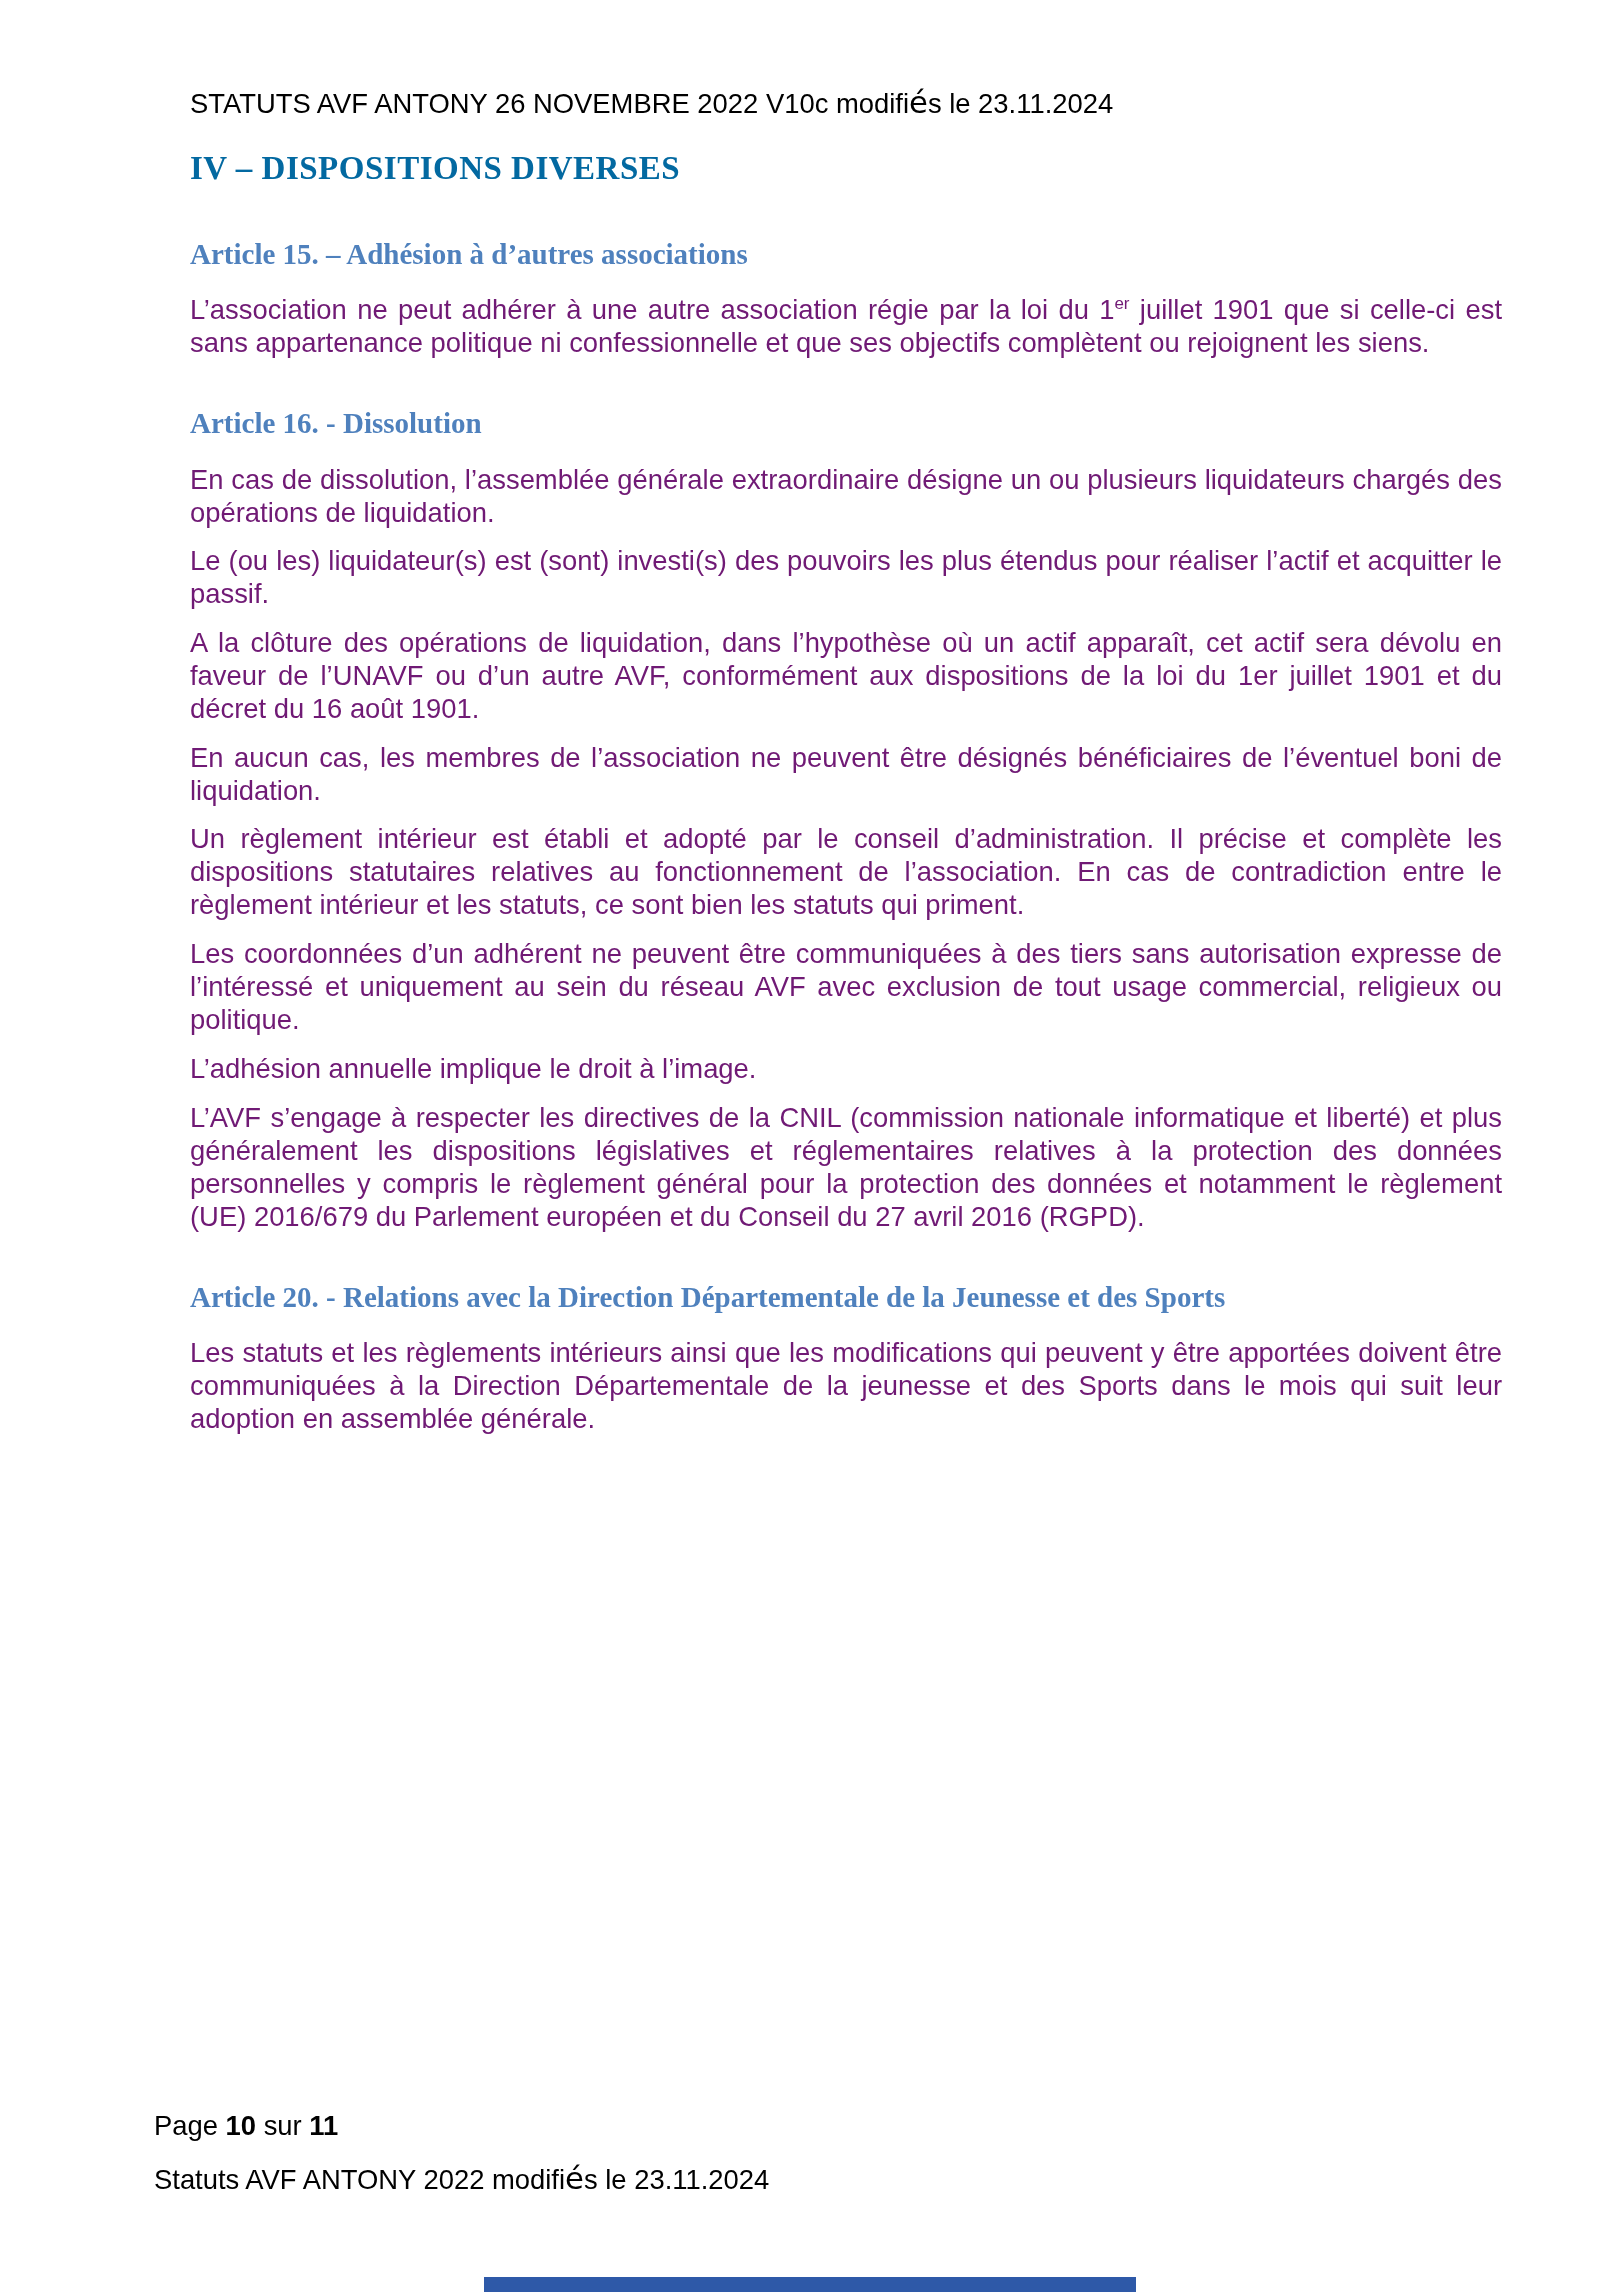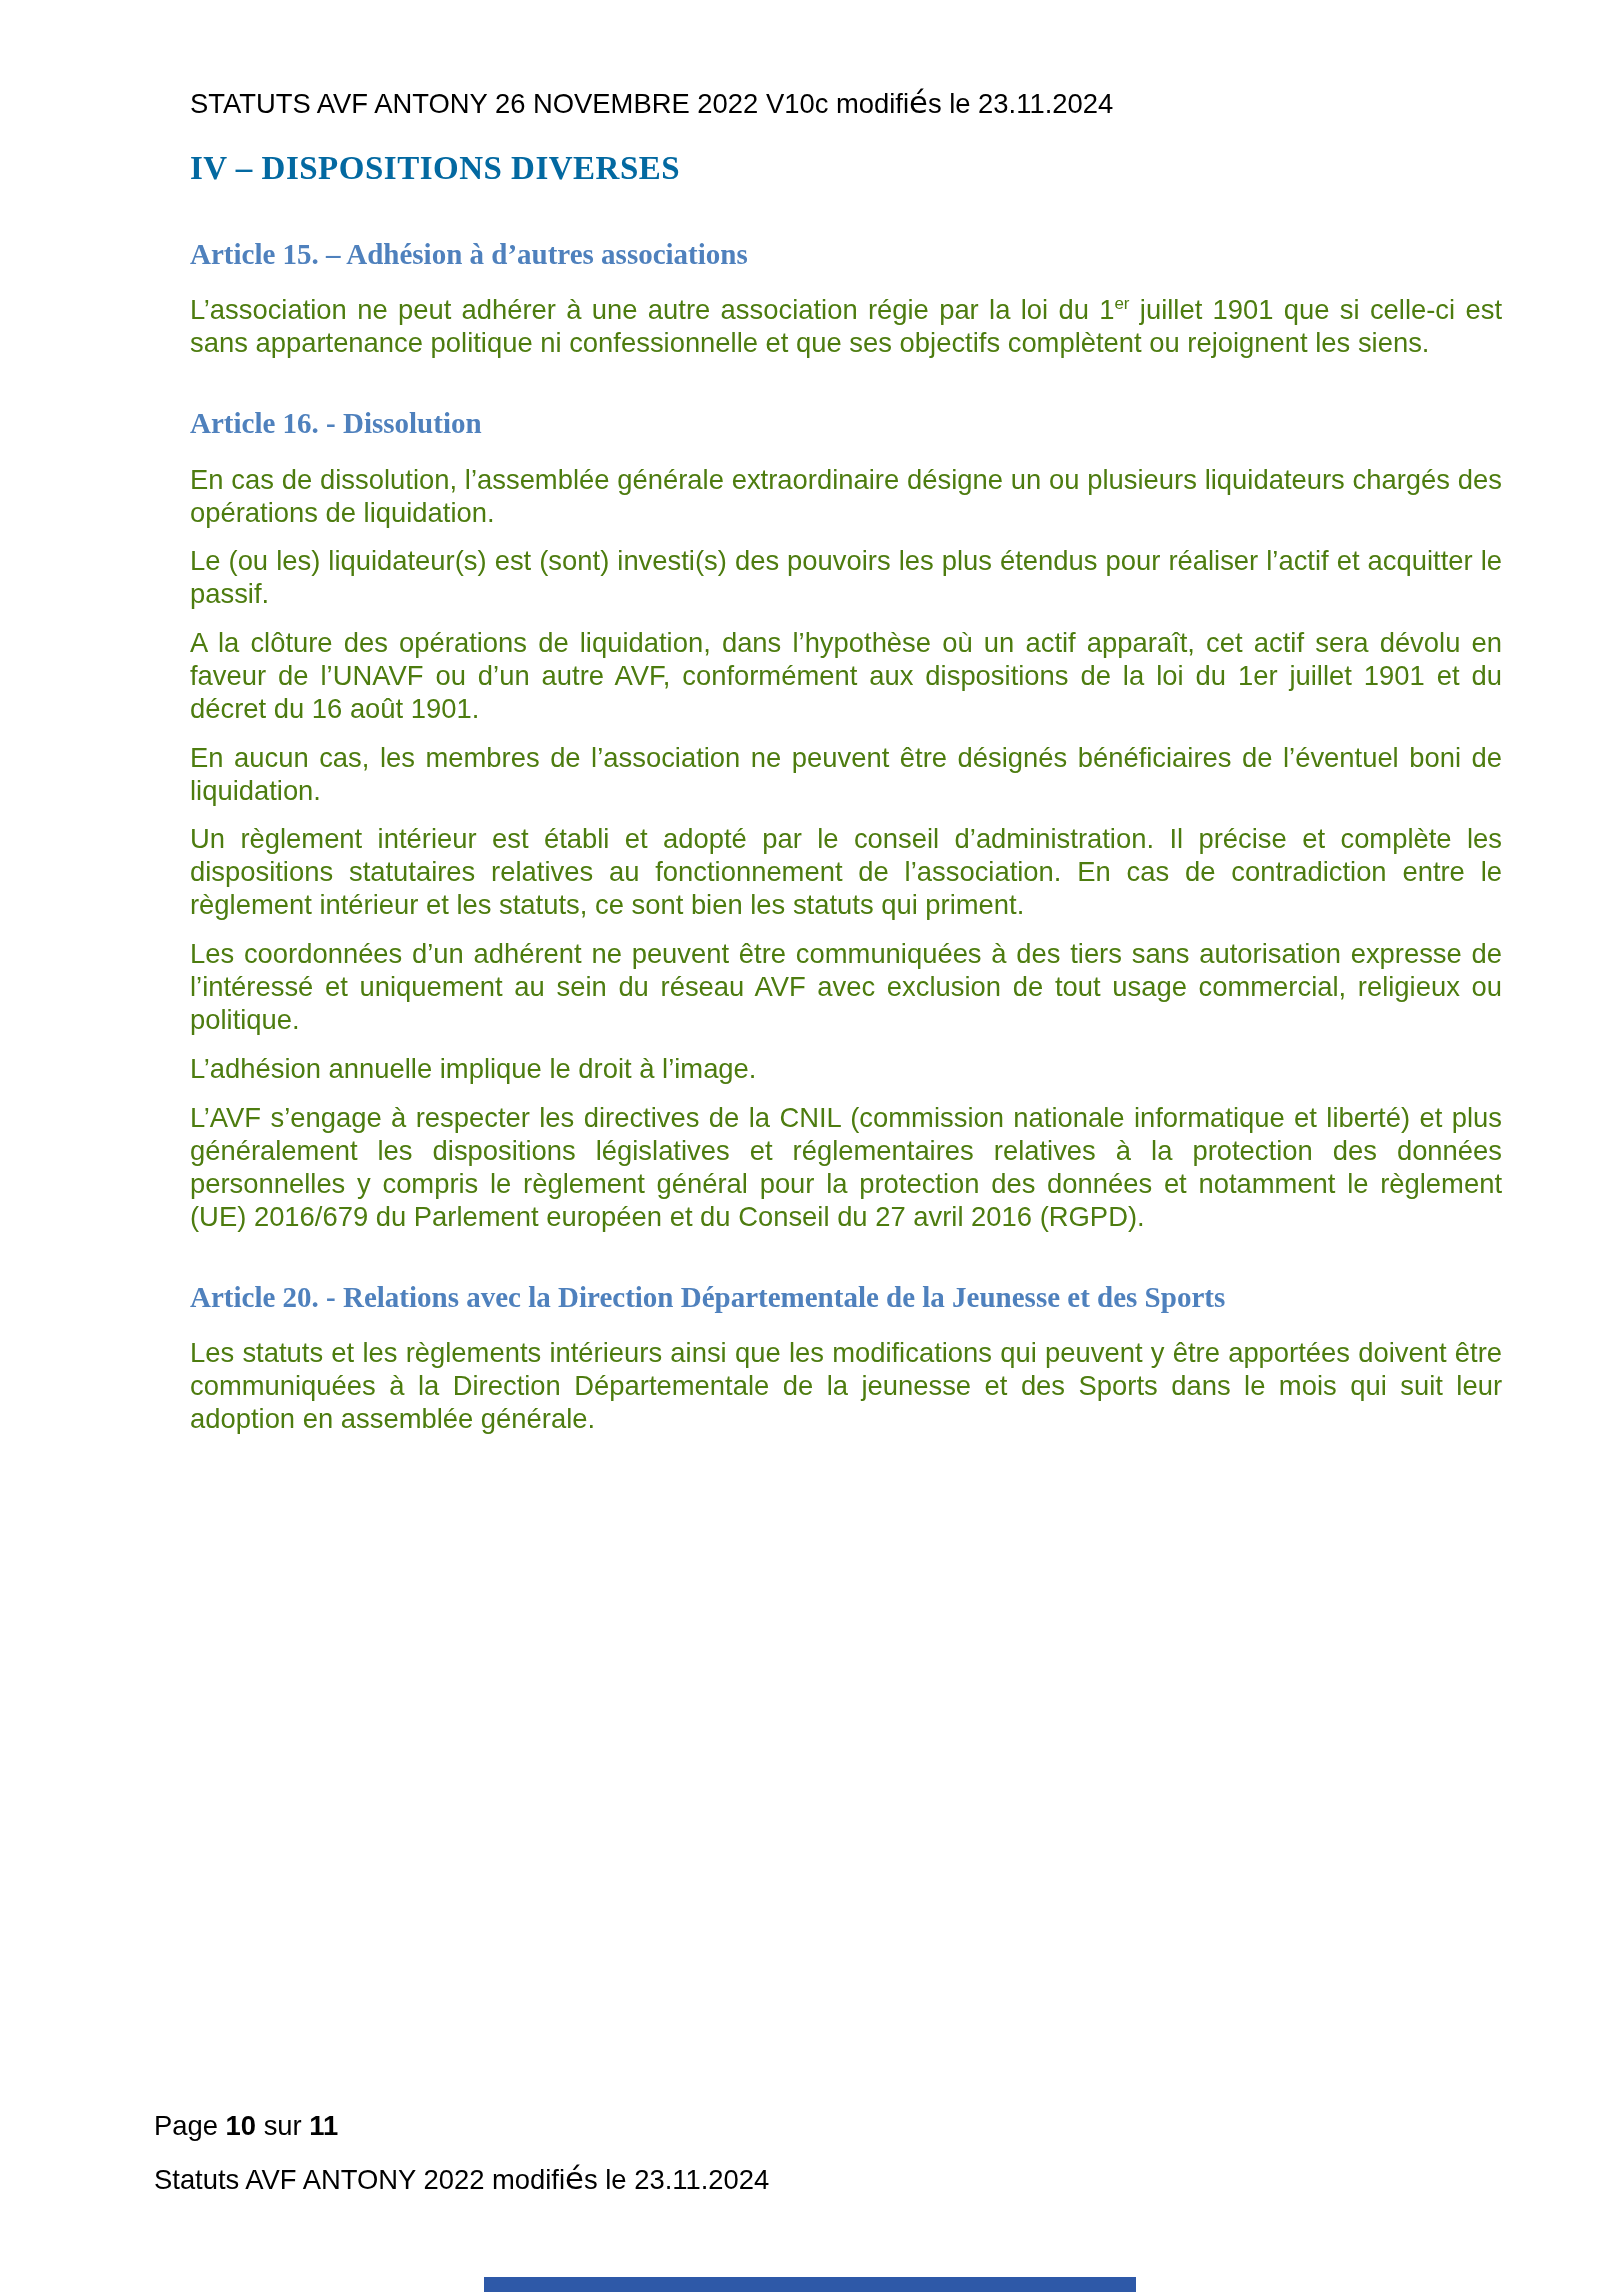--- a/index.html
+++ b/index.html
@@ -49,21 +49,21 @@
     font-size: 29px;
     line-height: 39px;
     color: #4F81BD;
     margin: 45px 0 19.6px 0;
   }
   .body-par {
     font-size: 27.4px;
     line-height: 33px;
     margin: 0 0 15.7px 0;
     text-align: justify;
-    color: #4d7c0f;
+    color: #701a75;
   }
   .body-par sup {
     font-size: 0.62em;
     line-height: 0;
     vertical-align: super;
   }
   .page-footer {
     position: absolute;
     left: 154px;
     width: 1312px;

